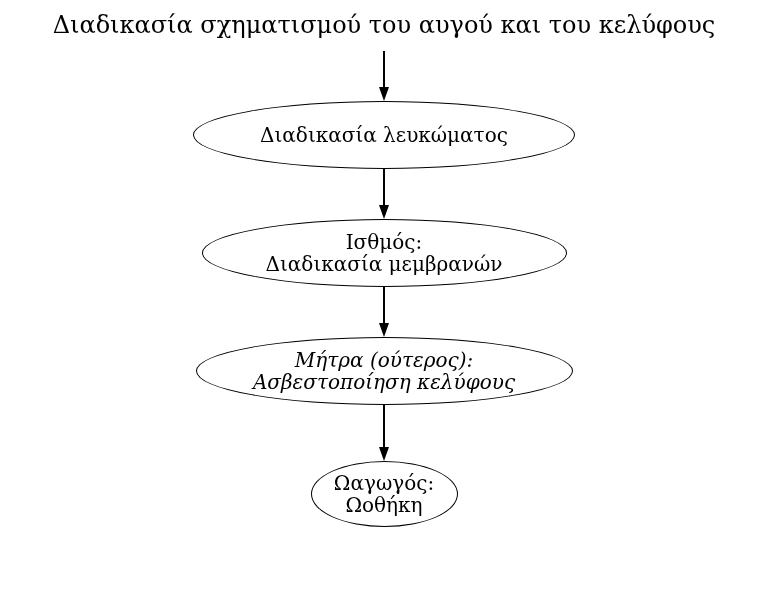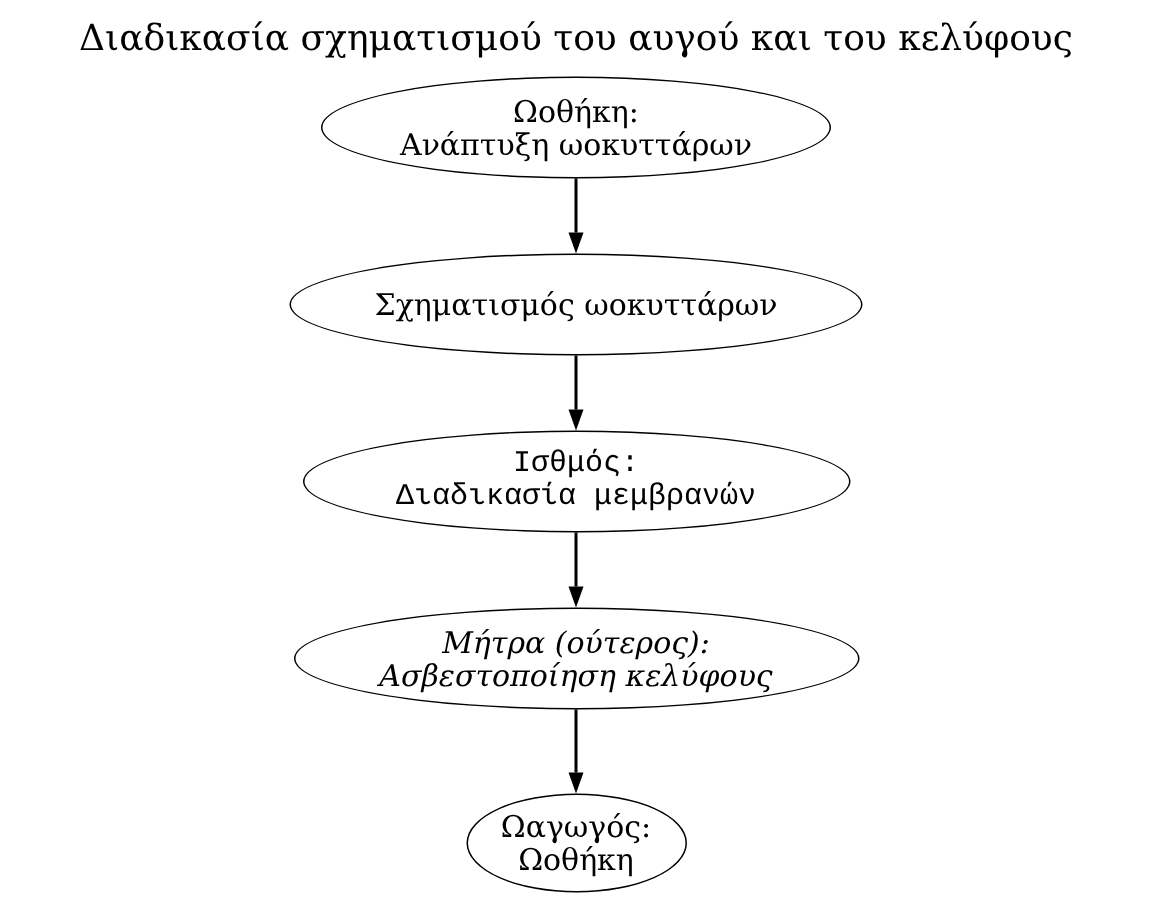--- a/index.html
+++ b/index.html
@@ -38,21 +38,21 @@
     justify-content: center;
     align-items: center;
     text-align: center;
     font-size: 20px;
     line-height: 22px;
     flex: 0 0 auto;
   }
   .node .line { white-space: nowrap; }
   .n0 { width: 340px; height: 68px; }
   .n1 { width: 382px; height: 68px; }
-  .n2 { width: 365px; height: 68px; font-family: Liberation Mono, monospace; }
+  .n2 { width: 365px; height: 68px; }
   .n3 { width: 377px; height: 68px; font-style: italic; }
   .n4 { width: 147px; height: 66px; }
   .arrow {
     display: flex;
     flex-direction: column;
     align-items: center;
     height: 50px;
     flex: 0 0 auto;
   }
   .arrow.long { height: 56px; }
@@ -70,32 +70,28 @@
     border-top: 14px solid #000000;
   }
 </style>
 </head>
 <body>
 
 <h1 class="page-title">Διαδικασία σχηματισμού του αυγού και του κελύφους</h1>
 
 <div class="flow">
 
-  <div class="node n0">
-    <div class="line">Ωοθήκη:</div>
-    <div class="line">Ανάπτυξη ωοκυττάρων</div>
-  </div>
 
   <div class="arrow">
     <div class="shaft"></div>
     <div class="head"></div>
   </div>
 
   <div class="node n1">
-    <div class="line">Σχηματισμός ωοκυττάρων</div>
+    <div class="line">Διαδικασία λευκώματος</div>
   </div>
 
   <div class="arrow">
     <div class="shaft"></div>
     <div class="head"></div>
   </div>
 
   <div class="node n2">
     <div class="line">Ισθμός:</div>
     <div class="line">Διαδικασία μεμβρανών</div>

